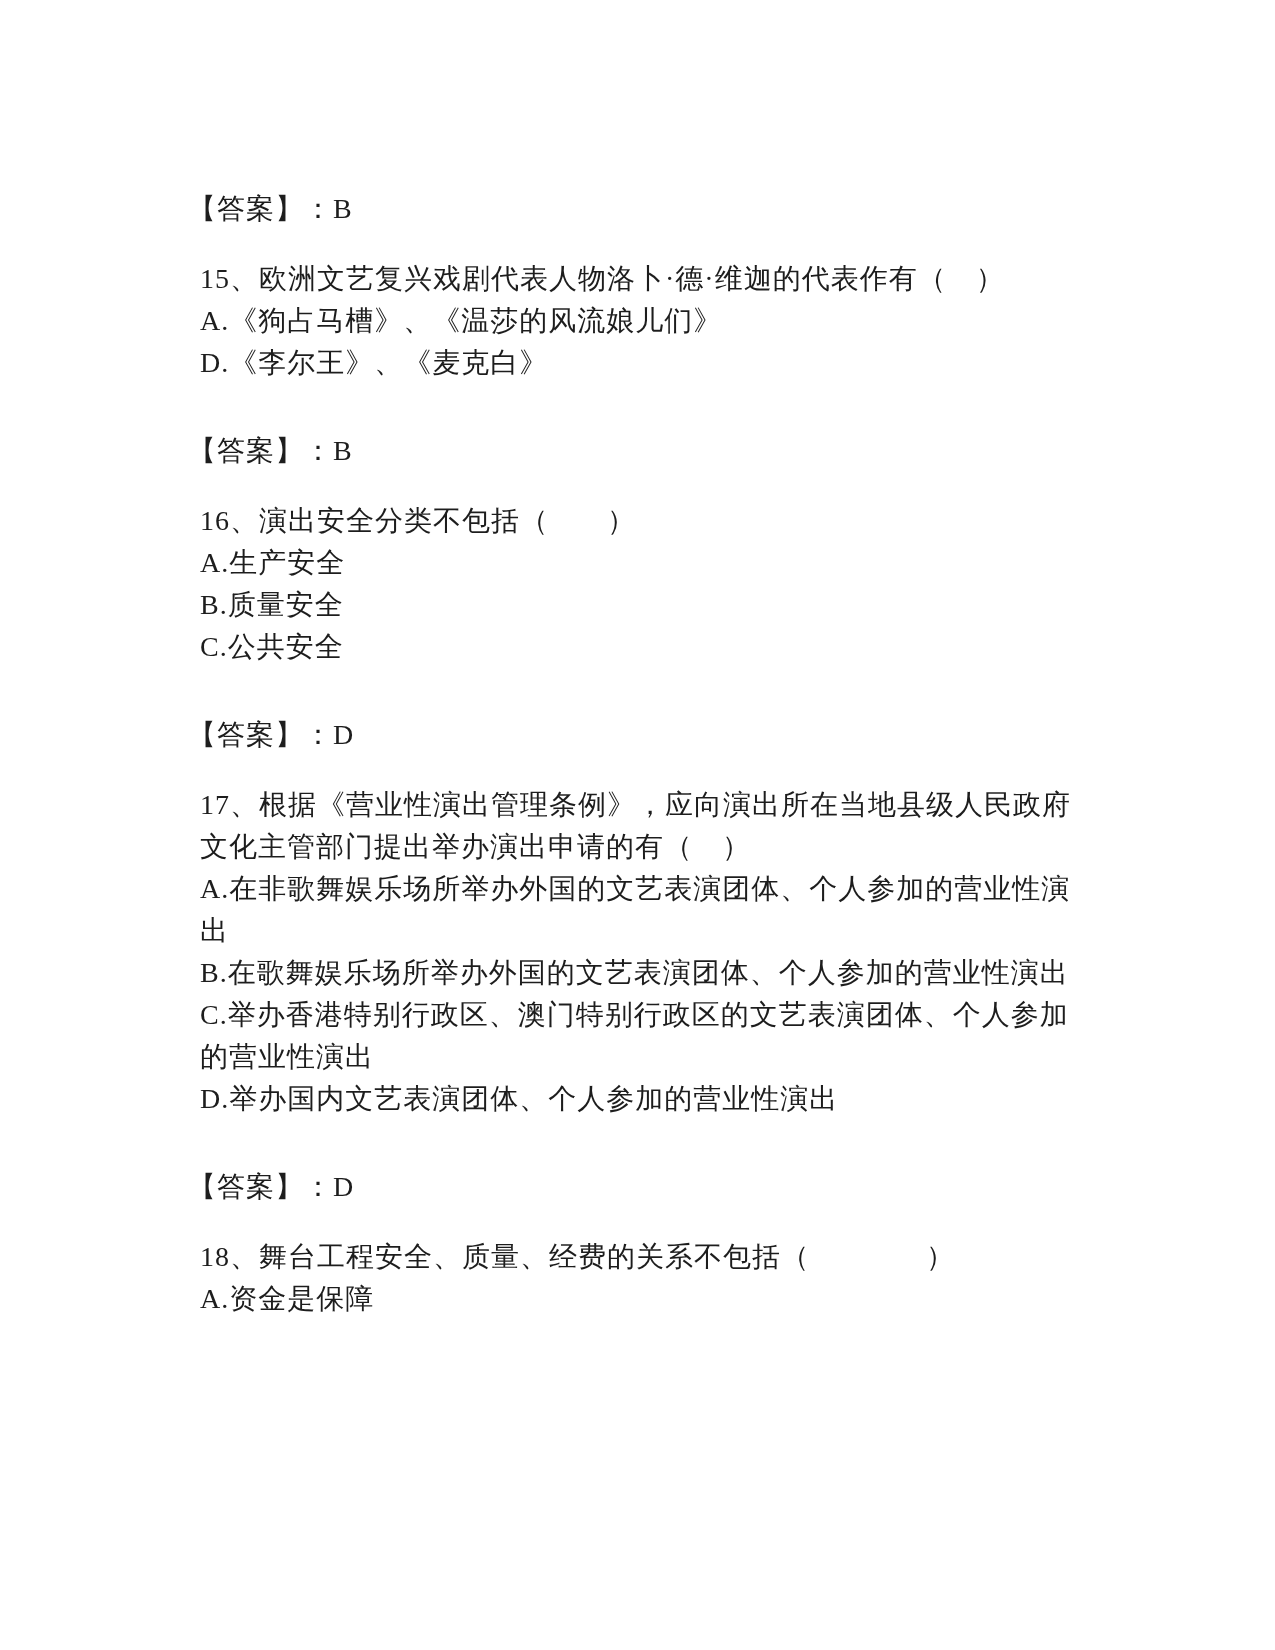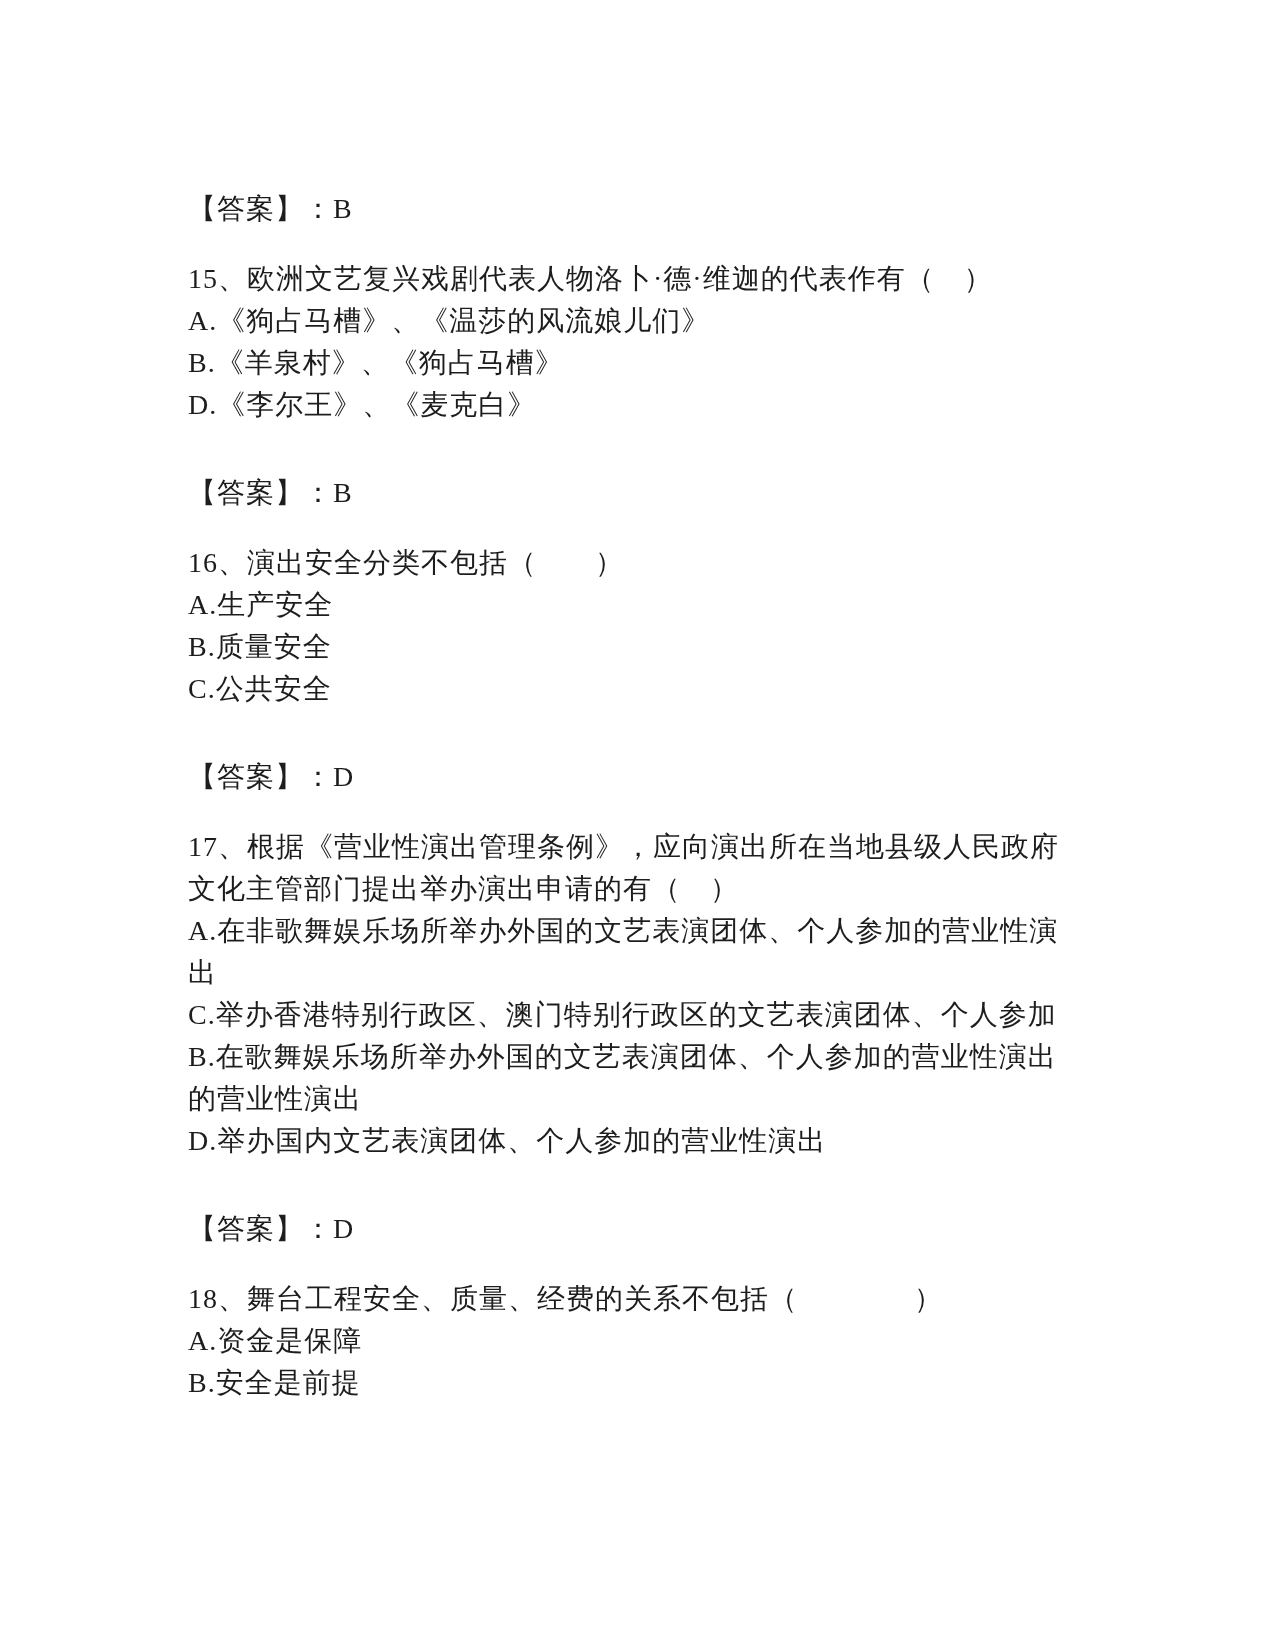--- a/index.html
+++ b/index.html
@@ -23,62 +23,60 @@
     color: #1d1d1d;
   }
   .block {
     margin: 0;
   }
   .block.answer {
     margin-top: 46px;
     margin-bottom: 28px;
   }
   .block.question {
-    margin: 0;
+    margin: 12px;
   }
   .line {
     white-space: pre-wrap;
   }
 </style>
 </head>
 <body>
 
 <div class="page">
     <div class="block answer">
       <div class="line">【答案】：B</div>
     </div>
     <div class="block question">
       <div class="line">15、欧洲文艺复兴戏剧代表人物洛卜·德·维迦的代表作有（　）</div>
       <div class="line">A.《狗占马槽》、《温莎的风流娘儿们》</div>
-      <div class="line">B.《羊泉村》、《狗占马槽》</div>
       <div class="line">D.《李尔王》、《麦克白》</div>
     </div>
     <div class="block answer">
       <div class="line">【答案】：B</div>
     </div>
     <div class="block question">
       <div class="line">16、演出安全分类不包括（　　）</div>
       <div class="line">A.生产安全</div>
       <div class="line">B.质量安全</div>
       <div class="line">C.公共安全</div>
     </div>
     <div class="block answer">
       <div class="line">【答案】：D</div>
     </div>
     <div class="block question">
       <div class="line">17、根据《营业性演出管理条例》，应向演出所在当地县级人民政府</div>
       <div class="line">文化主管部门提出举办演出申请的有（　）</div>
       <div class="line">A.在非歌舞娱乐场所举办外国的文艺表演团体、个人参加的营业性演</div>
       <div class="line">出</div>
+      <div class="line">B.在歌舞娱乐场所举办外国的文艺表演团体、个人参加的营业性演出</div>
       <div class="line">C.举办香港特别行政区、澳门特别行政区的文艺表演团体、个人参加</div>
-      <div class="line">B.在歌舞娱乐场所举办外国的文艺表演团体、个人参加的营业性演出</div>
       <div class="line">的营业性演出</div>
       <div class="line">D.举办国内文艺表演团体、个人参加的营业性演出</div>
     </div>
     <div class="block answer">
       <div class="line">【答案】：D</div>
     </div>
     <div class="block question">
       <div class="line">18、舞台工程安全、质量、经费的关系不包括（　　　　）</div>
       <div class="line">A.资金是保障</div>
-      <div class="line">B.安全是前提</div>
     </div>
   </div>
 
 </body></html>

